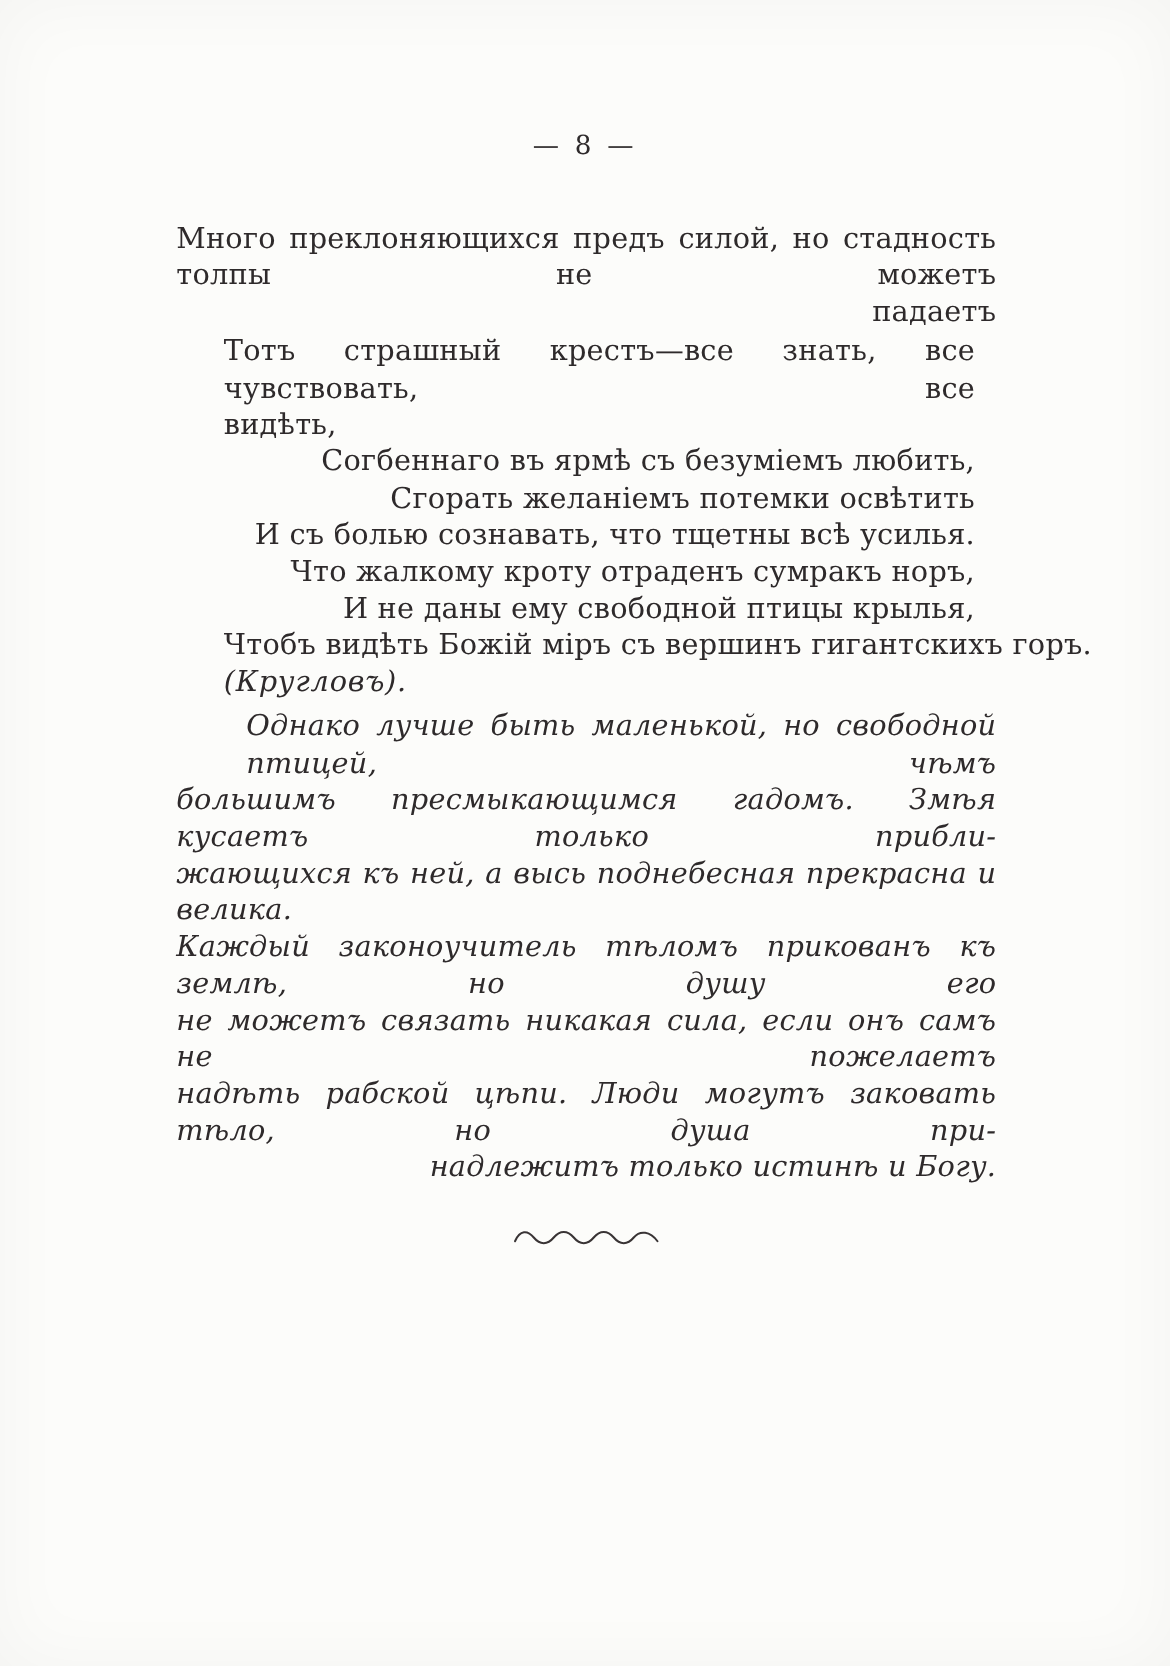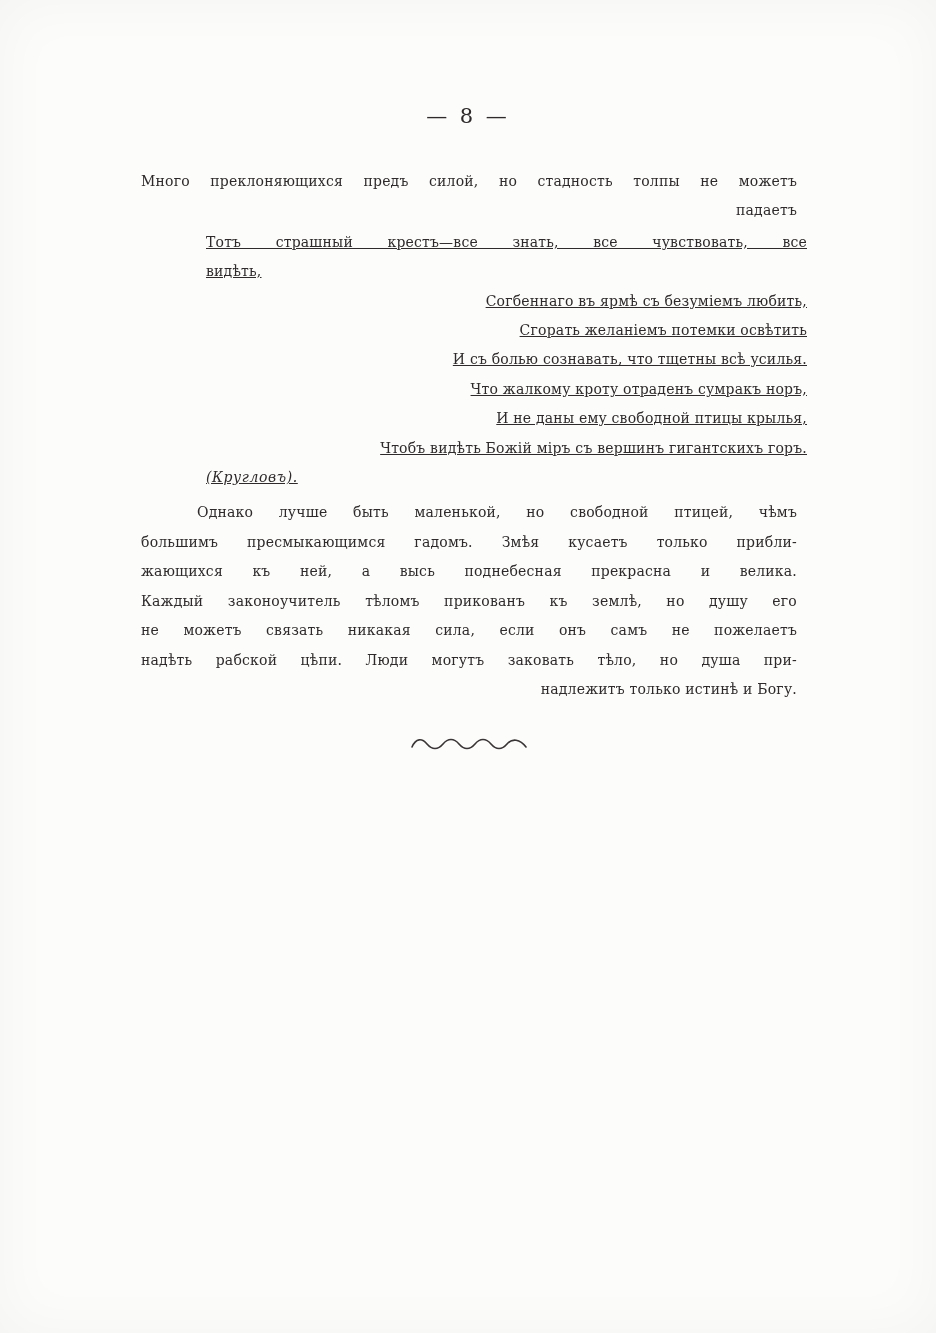--- a/index.html
+++ b/index.html
@@ -23,56 +23,56 @@
     top: 104px;
     left: 0;
     width: 100%;
     text-align: center;
     font-size: 21px;
     letter-spacing: 3px;
   }
   .content {
     position: absolute;
     left: 141px;
-    top: 167px;
+    top: 177px;
     width: 656px;
-    font-size: 14px;
+    font-size: 23px;
     line-height: 29.4px;
     letter-spacing: 0.2px;
   }
   .line {
     text-align: right;
     white-space: nowrap;
   }
   .line.just {
     white-space: normal;
     text-align: justify;
     text-align-last: justify;
   }
   .line.indent {
     padding-left: 56px;
   }
   .poem {
-    margin-left: 65px;
+    margin-left: 38px;
     width: 601px;
     margin-top: 2px;
-    text-decoration: underline;
   }
   .poem .line.right {
     text-align: left;
     white-space: normal;
   }
   .attribution {
     text-align: left;
     padding-right: 76px;
     font-style: italic;
     letter-spacing: 0.6px;
   }
   .para2 {
     margin-top: 6px;
+    font-style: italic;
   }
   .divider {
     margin-top: 25px;
     text-align: center;
   }
   .divider svg {
     display: inline-block;
     vertical-align: middle;
   }
 </style>

